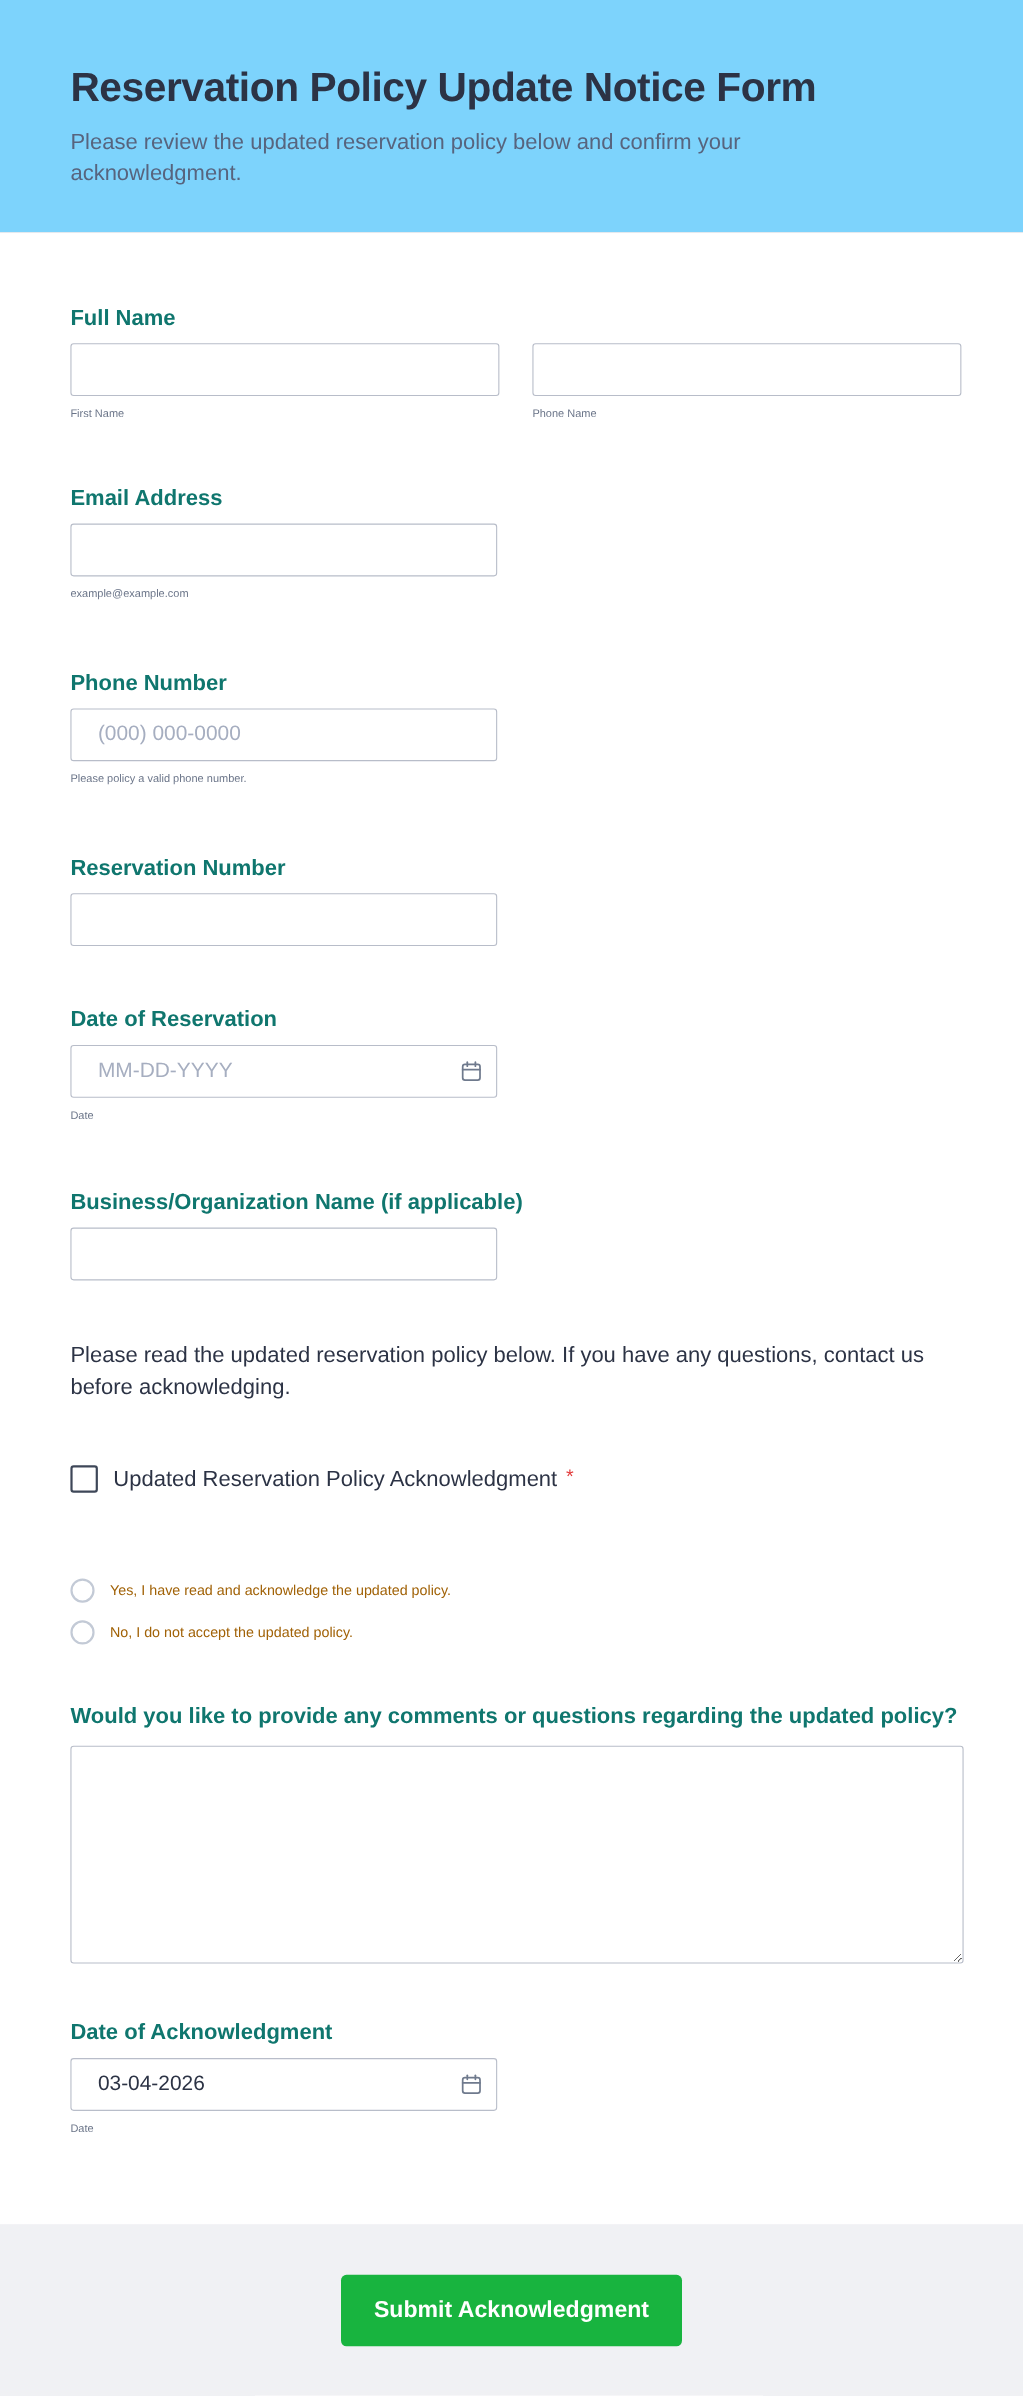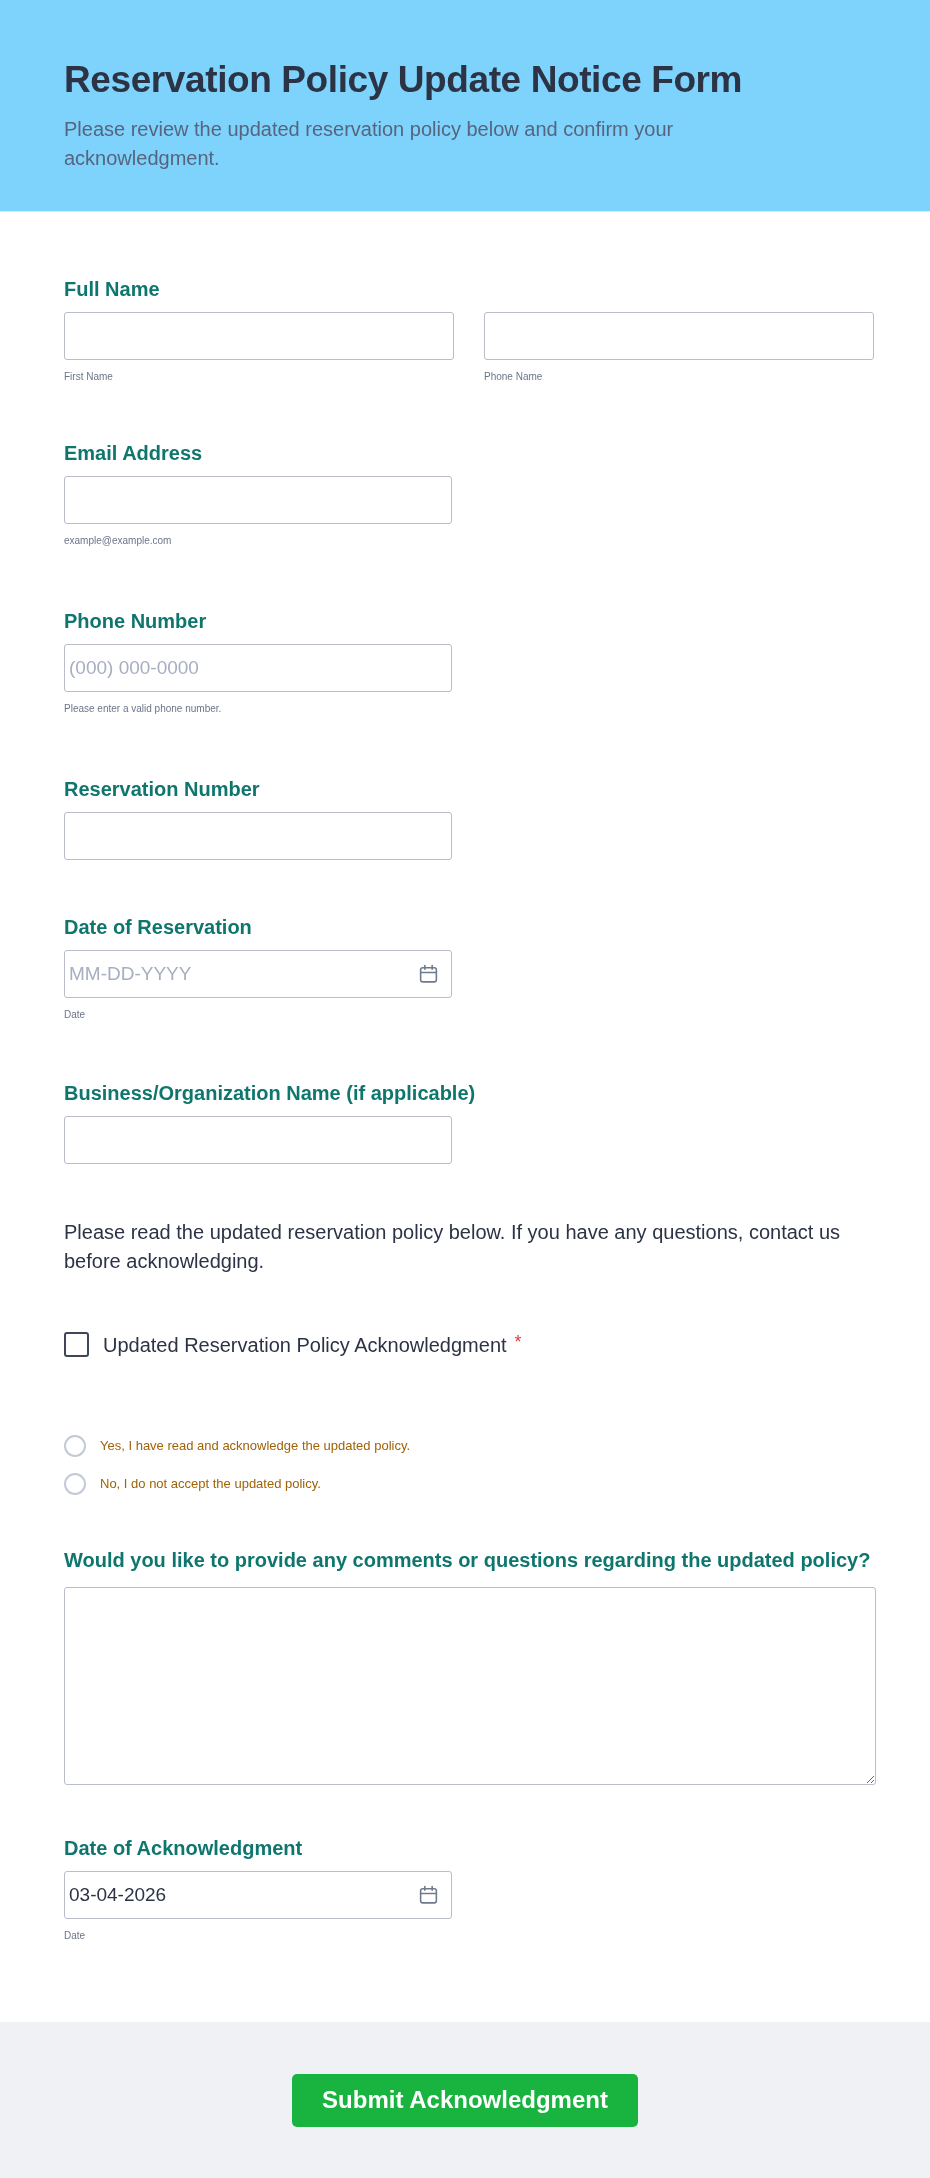--- a/index.html
+++ b/index.html
@@ -24,21 +24,21 @@
   .field.mb58 { margin-bottom:58px; }
   .field.mb56 { margin-bottom:56px; }
   .field.mb50 { margin-bottom:50px; }
   .field.mb48 { margin-bottom:48px; }
   .field.mb0  { margin-bottom:0; }
   .field-label { display:block; font-size:20px; font-weight:600; color:#0f766e; line-height:26px; margin-bottom:10px; }
   .field-label.q-label { white-space:nowrap; }
   .text-input {
     width:388px; height:48px;
     border:1px solid #b8bdc9; border-radius:3px;
-    padding:0 4px; font-size:19px; color:#2c3345;
+    padding:0 24px; font-size:19px; color:#2c3345;
     background:#ffffff; outline:none;
     font-family:"Liberation Sans", sans-serif;
   }
   .text-input::placeholder { color:#a6aec0; }
   .name-row { display:flex; gap:30px; }
   .name-col { width:390px; }
   .name-col .text-input { width:100%; }
   .sublabel { margin-top:8px; font-size:10px; line-height:18px; color:#6b7589; }
 
   .date-wrap { position:relative; width:388px; }
@@ -62,24 +62,24 @@
     border:1px solid #b8bdc9; border-radius:3px;
     padding:12px 14px; font-size:19px; color:#2c3345;
     font-family:"Liberation Sans", sans-serif;
     resize:both; outline:none; display:block;
   }
   .comments-field .field-label { margin-bottom:14px; }
 
   
   .form-footer { background:#f0f1f4; height:156px; display:flex; align-items:center; justify-content:center; }
   .submit-btn {
-    height:53px; padding:0 30px;
+    height:65px; padding:0 30px;
     background:#18b43f; color:#ffffff;
     border:none; border-radius:5px;
-    font-size:24px; font-weight:700;
+    font-size:21px; font-weight:700;
     font-family:"Liberation Sans", sans-serif;
     cursor:pointer;
   }
 </style>
 </head>
 <body>
 
 <div class="form-card">
 
   <header class="form-header">
@@ -107,21 +107,21 @@
 
     <div class="field mb58">
       <label class="field-label">Email Address</label>
       <input type="text" class="text-input" value="" style="">
       <div class="sublabel">example@example.com</div>
     </div>
 
     <div class="field mb58">
       <label class="field-label">Phone Number</label>
       <input type="text" class="text-input" placeholder="(000) 000-0000" style="">
-      <div class="sublabel">Please enter a valid phone number.</div>
+      <div class="sublabel">Please policy a valid phone number.</div>
     </div>
 
     <div class="field">
       <label class="field-label">Reservation Number</label>
       <input type="text" class="text-input" value="" style="">
     </div>
 
     <div class="field mb56">
       <label class="field-label">Date of Reservation</label>
       <div class="date-wrap">

